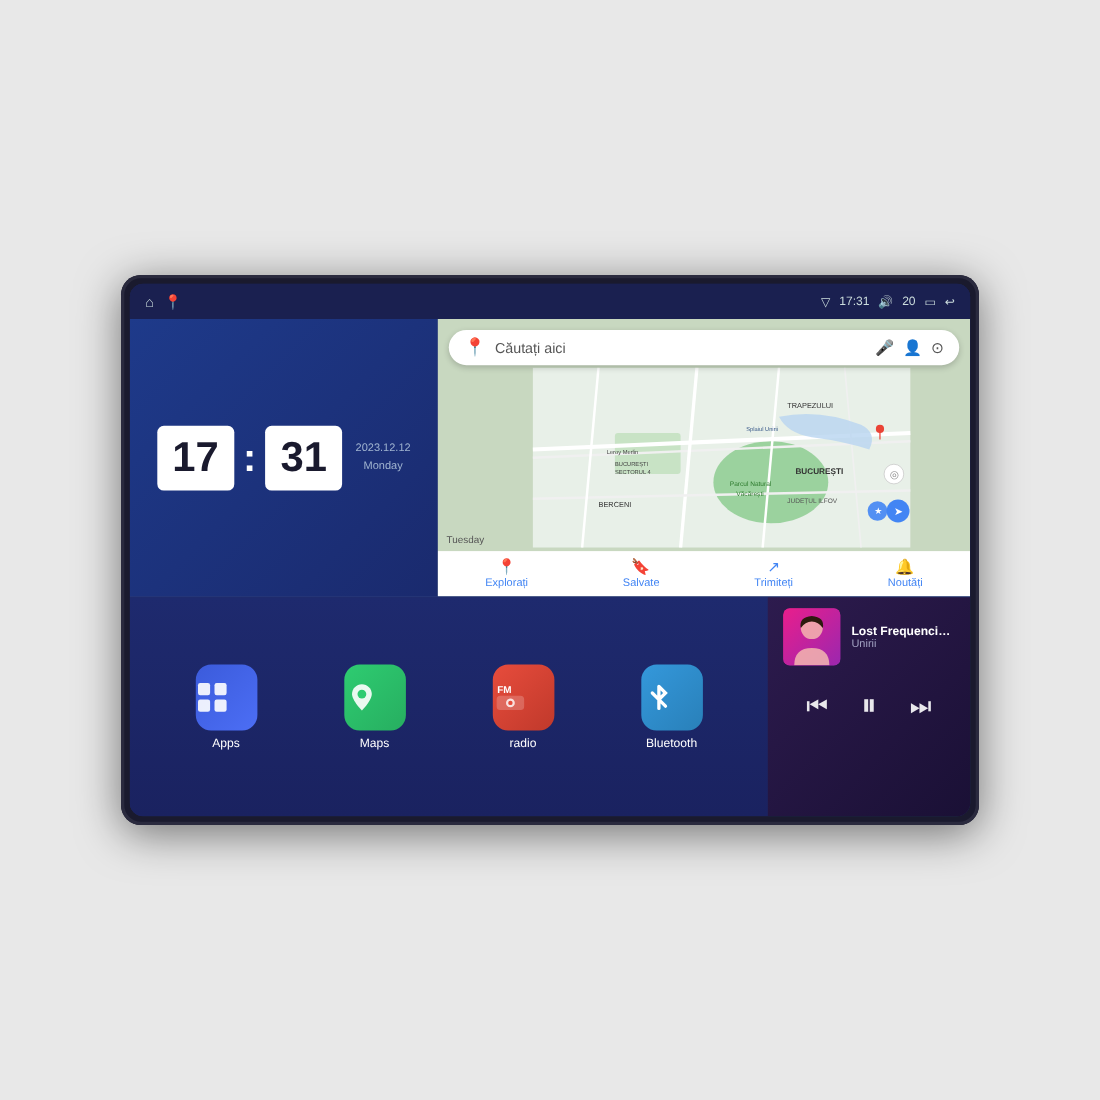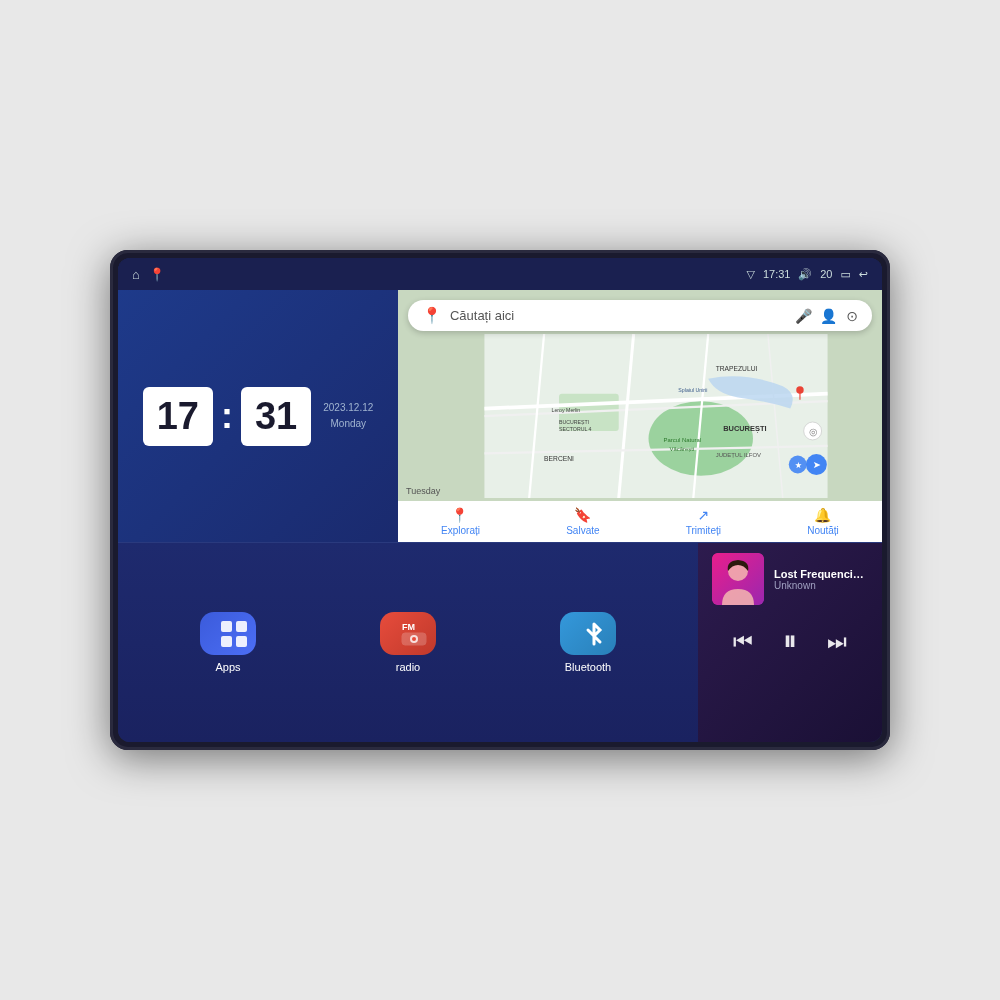--- a/index.html
+++ b/index.html
@@ -218,27 +218,25 @@
     .app-item {
       display: flex;
       flex-direction: column;
       align-items: center;
       gap: 6px;
       cursor: pointer;
     }
 
     .app-icon {
       width: 56px;
-      height: 43px;
+      height: 60px;
       border-radius: 14px;
       display: flex;
       align-items: center;
-      justify-content: center;
       font-size: 26px;
-      padding-left: 11px;
     }
 
     .app-label {
       color: white;
       font-size: 11px;
       text-align: right;
     }
 
     .apps-icon-bg { background: linear-gradient(135deg, #3b5bdb, #4c6ef5); }
     .maps-icon-bg { background: linear-gradient(135deg, #2ecc71, #27ae60); }
@@ -436,20 +434,29 @@
               <svg width="30" height="30" viewBox="0 0 30 30">
                 <rect x="2" y="2" width="11" height="11" rx="2" fill="white" opacity="0.9"></rect>
                 <rect x="17" y="2" width="11" height="11" rx="2" fill="white" opacity="0.9"></rect>
                 <rect x="2" y="17" width="11" height="11" rx="2" fill="white" opacity="0.9"></rect>
                 <rect x="17" y="17" width="11" height="11" rx="2" fill="white" opacity="0.9"></rect>
               </svg>
             </div>
             <span class="app-label">Apps</span>
           </div>
 
+          <div class="app-item">
+            <div class="app-icon maps-icon-bg">
+              <svg width="32" height="32" viewBox="0 0 32 32">
+                <path d="M16 4 C11 4 7 8 7 13 C7 19 16 28 16 28 C16 28 25 19 25 13 C25 8 21 4 16 4Z" fill="white" opacity="0.9"></path>
+                <circle cx="16" cy="13" r="4" fill="#2ecc71"></circle>
+              </svg>
+            </div>
+            <span class="app-label">Maps</span>
+          </div>
 
           <div class="app-item">
             <div class="app-icon radio-icon-bg">
               <svg width="32" height="32" viewBox="0 0 32 32">
                 <text x="4" y="12" font-size="9" fill="white" font-family="Arial" font-weight="bold">FM</text>
                 <rect x="4" y="15" width="24" height="12" rx="3" fill="white" opacity="0.2" stroke="white" stroke-width="1"></rect>
                 <circle cx="16" cy="21" r="4" fill="white" opacity="0.8"></circle>
                 <circle cx="16" cy="21" r="2" fill="#e74c3c"></circle>
               </svg>
             </div>
@@ -480,21 +487,21 @@
                 </defs>
 
                 <circle cx="26" cy="18" r="10" fill="#f8c0b0" opacity="0.8"></circle>
                 <path d="M10 52 Q10 36 26 36 Q42 36 42 52Z" fill="#f8c0b0" opacity="0.8"></path>
 
                 <path d="M16 18 Q14 8 26 7 Q38 8 36 18 Q32 12 26 12 Q20 12 16 18Z" fill="#2c1a0e"></path>
               </svg>
             </div>
             <div class="music-details">
               <div class="music-title">Lost Frequencies_Janieck Devy-...</div>
-              <div class="music-artist">Unknown</div>
+              <div class="music-artist">Unirii</div>
             </div>
           </div>
           <div class="music-controls">
             <span class="ctrl-btn">⏮</span>
             <span class="ctrl-btn play">⏸</span>
             <span class="ctrl-btn">⏭</span>
           </div>
         </div>
 
       </div>

